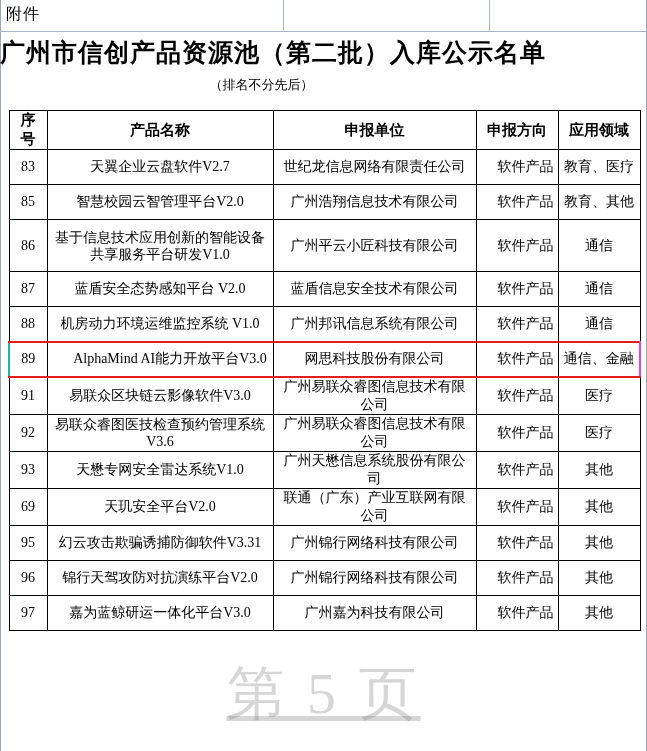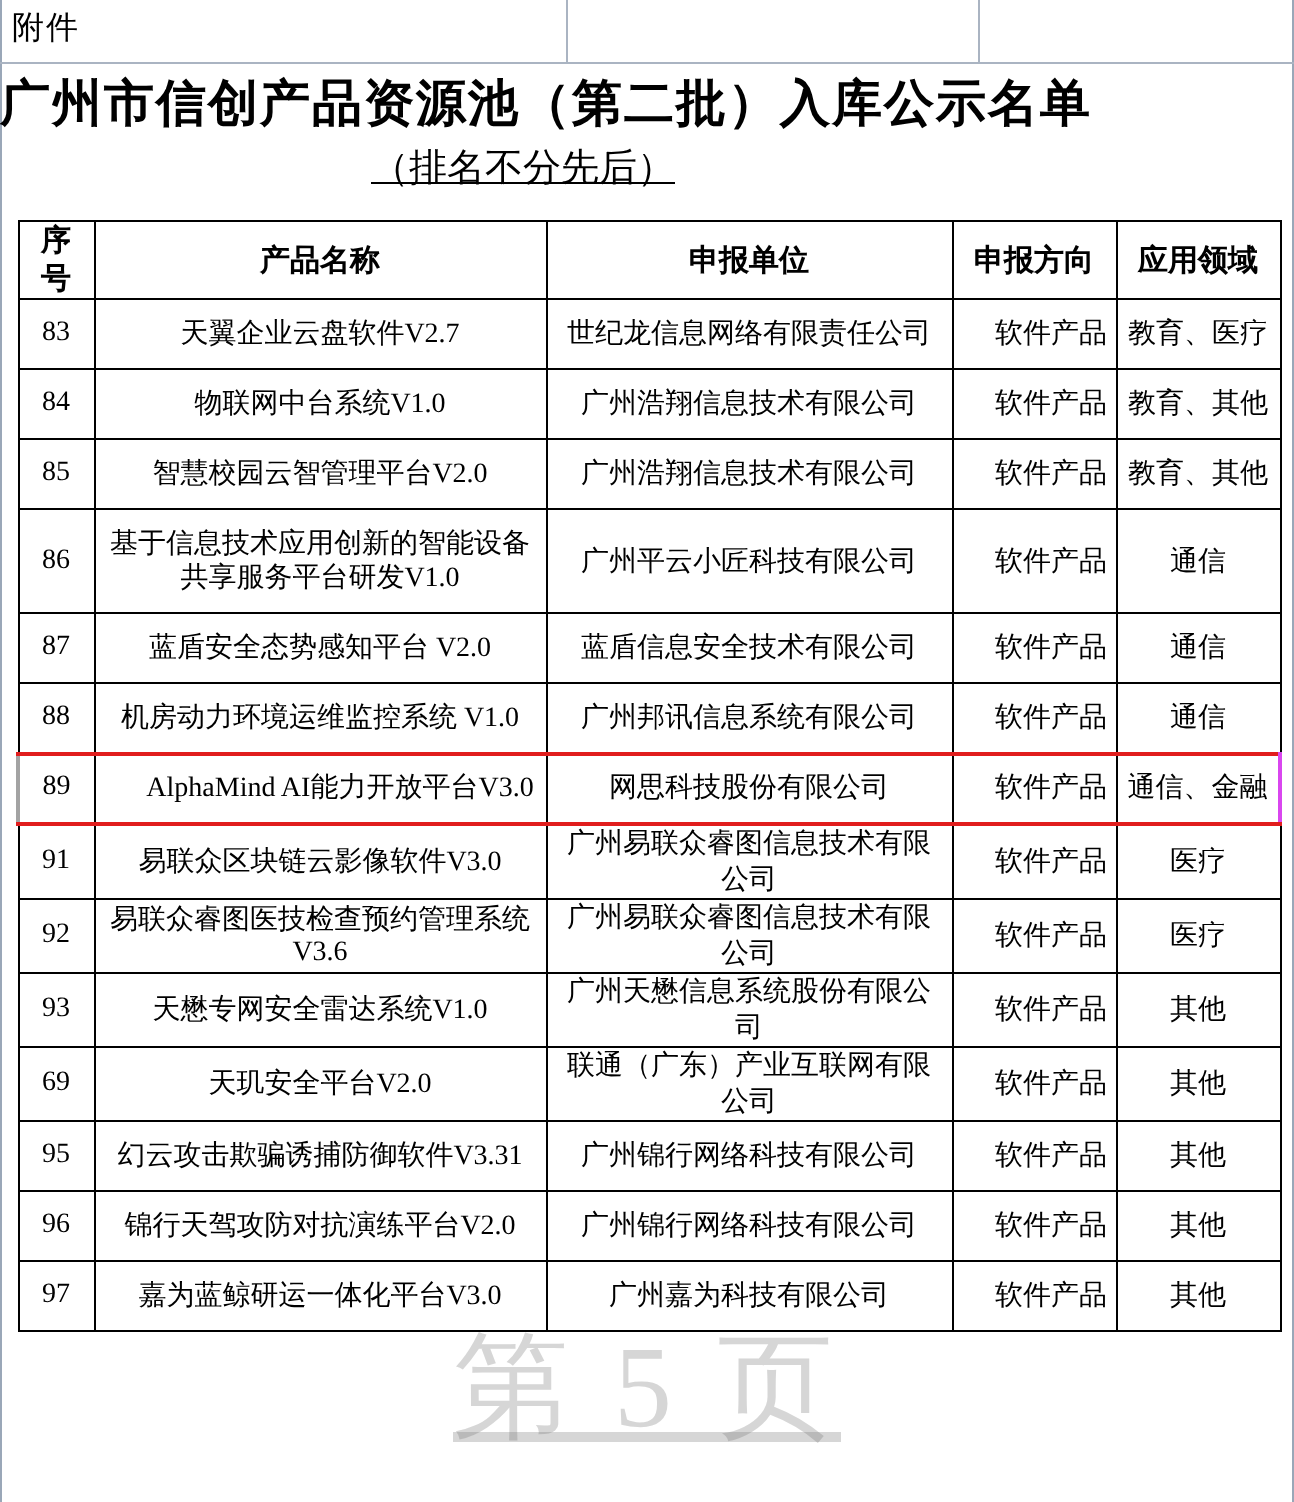--- a/index.html
+++ b/index.html
@@ -81,24 +81,23 @@
   .doc-title {
     font-family: "Liberation Serif", serif;
     font-weight: bold;
     font-size: 25px;
     letter-spacing: 1px;
     line-height: 34px;
     white-space: nowrap;
   }
   .doc-subtitle {
     font-family: "Liberation Serif", serif;
-    font-size: 19px;
+    font-size: 13px;
     line-height: 26px;
     margin-top: 2px;
-    text-decoration: underline;
   }
 
   table.main {
     position: absolute;
     left: 8px;
     top: 110px;
     width: 631px;
     border-collapse: collapse;
     table-layout: fixed;
   }
@@ -130,21 +129,21 @@
     padding-top: 2px;
     padding-bottom: 2px;
   }
   tr.tall td { height: 52px; }
 
   
   tr.highlight td {
     border-top: 2px solid #e11d1d;
     border-bottom: 2px solid #e11d1d;
   }
-  tr.highlight td:first-child { border-left: 2px solid #a3a3a3; }
+  tr.highlight td:first-child { border-left: 2px solid #14b8a6; }
   tr.highlight td:last-child { border-right: 2px solid #d946ef; }
   tr.highlight td.c-name {
     font-family: "Liberation Serif", serif;
     padding-left: 24px;
   }
 
   .watermark {
     position: absolute;
     left: 0;
     top: 655px;
@@ -189,27 +188,20 @@
     </thead>
     <tbody id="tbody">
         <tr>
           <td class="c-no">83</td>
           <td class="c-name">天翼企业云盘软件V2.7</td>
           <td class="c-unit">世纪龙信息网络有限责任公司</td>
           <td class="c-dir">软件产品</td>
           <td class="c-field">教育、医疗</td>
         </tr>
         <tr>
-          <td class="c-no">84</td>
-          <td class="c-name">物联网中台系统V1.0</td>
-          <td class="c-unit">广州浩翔信息技术有限公司</td>
-          <td class="c-dir">软件产品</td>
-          <td class="c-field">教育、其他</td>
-        </tr>
-        <tr>
           <td class="c-no">85</td>
           <td class="c-name">智慧校园云智管理平台V2.0</td>
           <td class="c-unit">广州浩翔信息技术有限公司</td>
           <td class="c-dir">软件产品</td>
           <td class="c-field">教育、其他</td>
         </tr>
         <tr class="tall">
           <td class="c-no">86</td>
           <td class="c-name two-line">基于信息技术应用创新的智能设备共享服务平台研发V1.0</td>
           <td class="c-unit">广州平云小匠科技有限公司</td>

